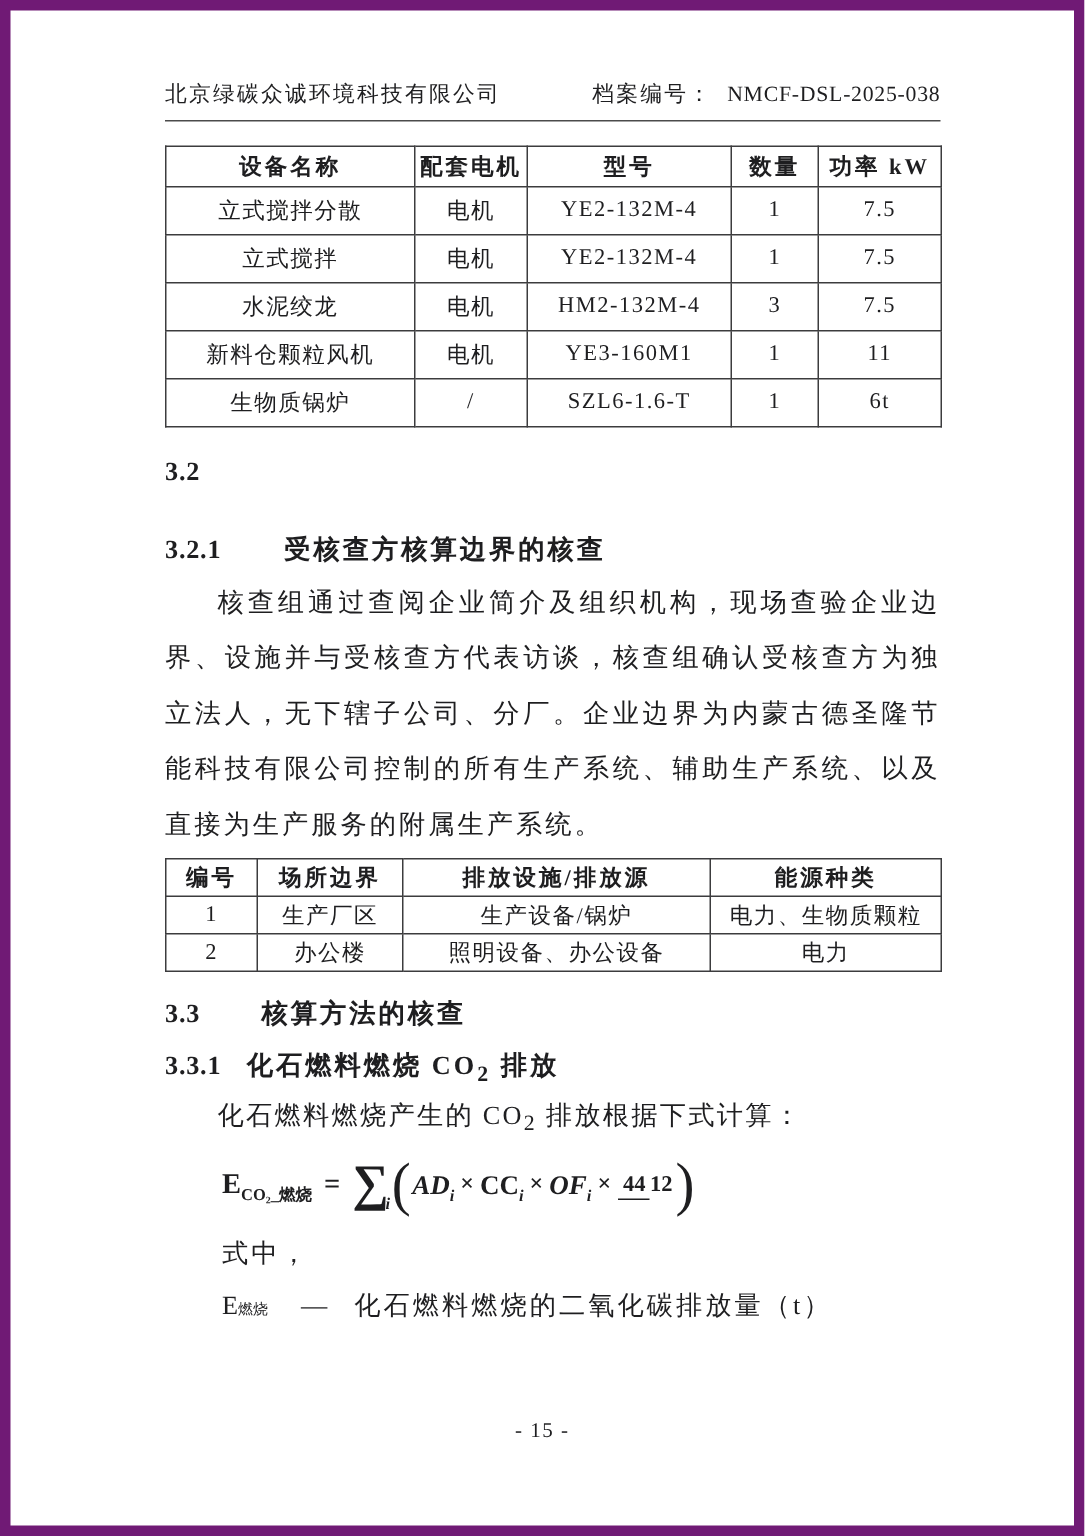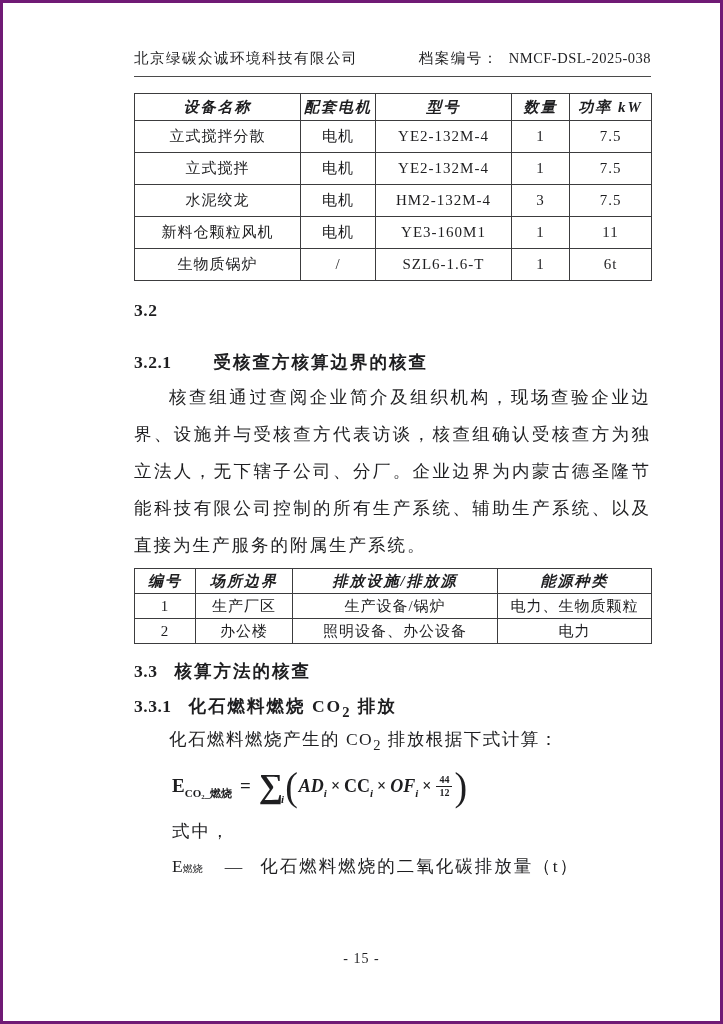--- a/index.html
+++ b/index.html
@@ -5,59 +5,58 @@
   * { margin:0; padding:0; box-sizing:border-box; }
   html,body { background:#f2f2f2; }
   .page {
     position:relative;
     width:723px; height:1024px;
     background:#ffffff;
     margin:0 auto;
     font-family:"Liberation Serif","DejaVu Serif",serif;
     color:#1e1e20;
     overflow:hidden;
-    border:3px solid #701a75;
-    padding-left:28px;
+    border:7px solid #701a75;
   }
   .content { width:517px; margin-left:103px; }
 
   
   .doc-header {
     display:flex; justify-content:space-between; align-items:flex-end;
     padding-top:46px; padding-bottom:8px;
     border-bottom:1px solid #4b4b4b;
     font-size:14.5px; letter-spacing:1.5px;
   }
   .doc-header .right { letter-spacing:0.5px; }
   .doc-header .label { letter-spacing:1.5px; margin-right:10px; }
 
   
   table { border-collapse:collapse; width:100%; table-layout:fixed; }
   th, td {
     border:1px solid #3c3c3e; text-align:center; vertical-align:middle;
     font-size:15px; padding:0 2px; overflow:hidden; white-space:nowrap;
   }
-  th { font-weight:bold; letter-spacing:2px;font-style:italic; }
+  th { font-weight:bold; letter-spacing:2px; }
   td { letter-spacing:1px; }
   .equip-table { margin-top:16px; }
   .equip-table th { height:27px; }
   .equip-table td { height:32px; }
   .bound-table { margin-top:4px; }
   .bound-table th { height:25px; }
   .bound-table td { height:25px; }
 
   
   .sec-h {
     font-weight:bold; font-size:17.5px; letter-spacing:2px;
     display:flex; align-items:baseline;
   }
   .sec-h .num { letter-spacing:0.5px; margin-right:17px; font-family:"Liberation Serif","DejaVu Serif",serif; }
   .h-32  { margin-top:19px;text-align:center; }
   .h-321 { margin-top:29px;gap:25px; }
-  .h-33  { margin-top:15px; }
+  .h-33  { margin-top:15px;gap:24px; }
   .h-331 { margin-top:11px; }
   sub { line-height:0; }
 
   
   .para {
     margin-top:5px;
     font-size:17.5px; line-height:37px;
     letter-spacing:2px; text-align:justify; text-indent:2em;
   }
 
@@ -79,21 +78,21 @@
   }
   .f-lhs sub { font-size:11px; letter-spacing:0; }
   .f-eq { margin:0 8px; }
   .f-sigma { font-size:34px; font-weight:bold; line-height:1; }
   .f-sigma-sub { font-size:11px; font-style:italic; display:inline-block; transform:translateY(13px); margin-left:-2px; }
   .f-paren { font-size:38px; font-weight:normal; line-height:1; transform:scaleY(1.05); margin:0 1px; }
   .f-term { font-size:18px; }
   .f-term.it { font-style:italic; }
   .f-term sub { font-size:11px; font-style:italic; }
   .f-times { margin:0 4px; font-weight:bold; font-size:16px; }
-  .f-frac { display:inline-flex; flex-direction:column; align-items:center; font-size:10px; line-height:1.2; margin:0 1px; }
+  .f-frac { display:inline-flex; flex-direction:row; align-items:center; font-size:15px; line-height:1.2; margin:0 1px; }
   .f-frac .num { border-bottom:1.5px solid #1e1e20; padding:0 3px; }
 
   .where-line { margin-top:9px; font-size:17.5px; letter-spacing:2px; padding-left:38px; }
 
   .def-line {
     margin-top:11px; font-size:17.5px; letter-spacing:2px;
     display:flex; align-items:baseline; padding-left:38px;
   }
   .def-line .base { letter-spacing:0; }
   .def-line sub { font-size:10px; letter-spacing:0; }

